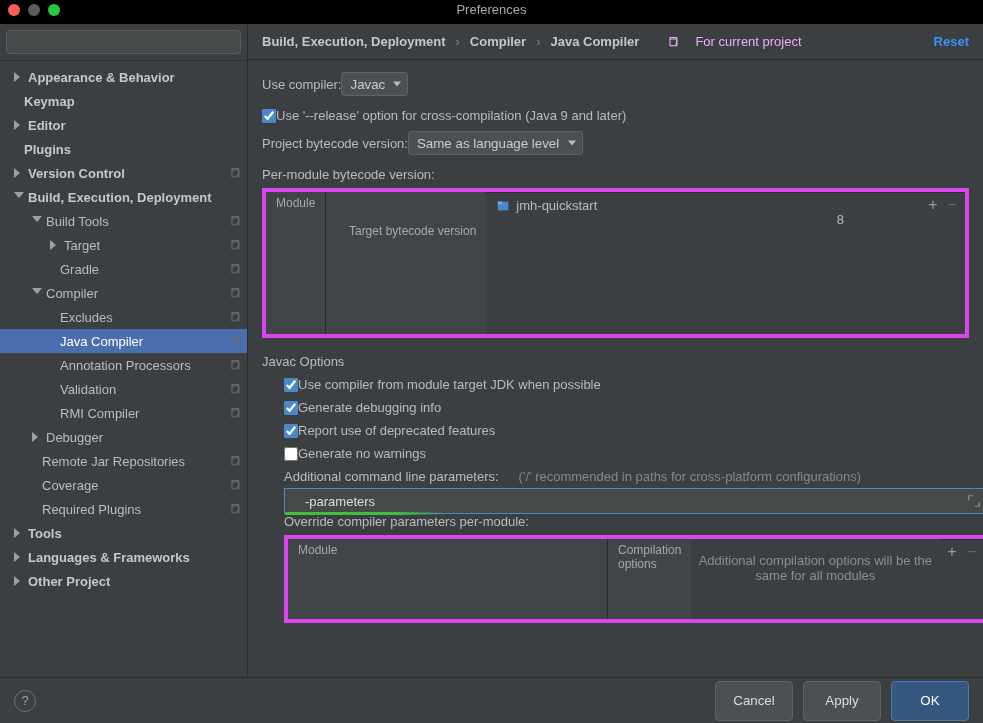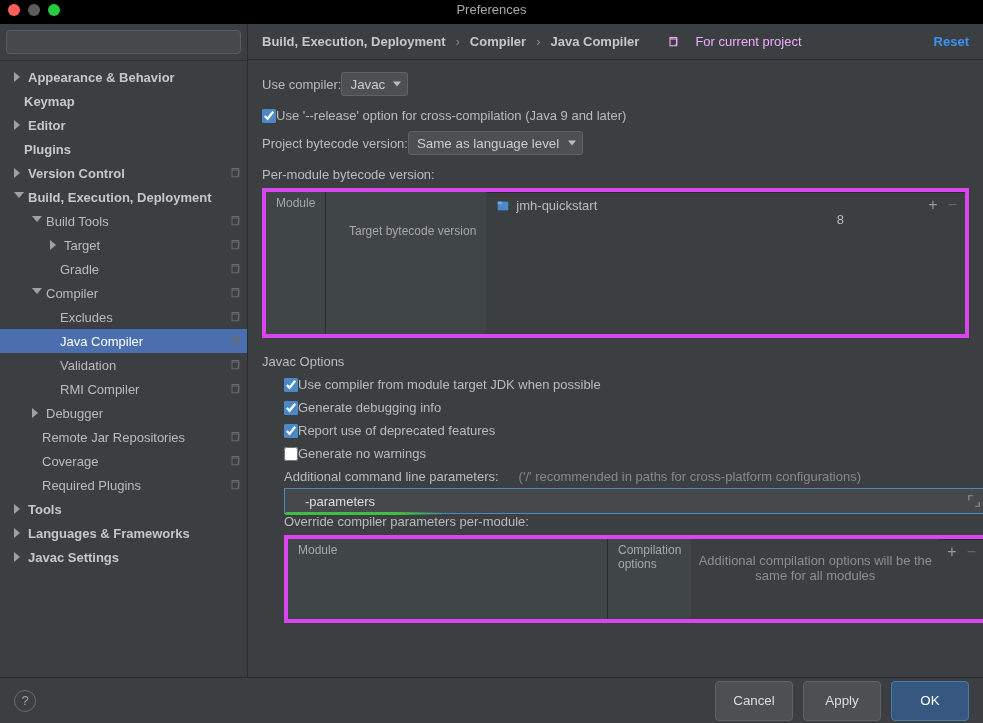--- a/index.html
+++ b/index.html
@@ -278,20 +278,29 @@
           <span style="width: 10px;"></span>
           <span class="label">Java Compiler</span>
           <svg viewBox="0 0 16 16" class="copy-icon">
             <rect x="4" y="4" width="9" height="9" fill="none" stroke="currentColor" stroke-width="1.3"></rect>
             <path d="M4 4 V2 H13 V11 H11" fill="none" stroke="currentColor" stroke-width="1.3"></path>
           </svg>
         </div>
         <div class="tree-row">
           <span class="spacer" style="width: 50px;"></span>
           <span style="width: 10px;"></span>
+          <span class="label">Annotation Processors</span>
+          <svg viewBox="0 0 16 16" class="copy-icon">
+            <rect x="4" y="4" width="9" height="9" fill="none" stroke="currentColor" stroke-width="1.3"></rect>
+            <path d="M4 4 V2 H13 V11 H11" fill="none" stroke="currentColor" stroke-width="1.3"></path>
+          </svg>
+        </div>
+        <div class="tree-row">
+          <span class="spacer" style="width: 50px;"></span>
+          <span style="width: 10px;"></span>
           <span class="label">Validation</span>
           <svg viewBox="0 0 16 16" class="copy-icon">
             <rect x="4" y="4" width="9" height="9" fill="none" stroke="currentColor" stroke-width="1.3"></rect>
             <path d="M4 4 V2 H13 V11 H11" fill="none" stroke="currentColor" stroke-width="1.3"></path>
           </svg>
         </div>
         <div class="tree-row">
           <span class="spacer" style="width: 50px;"></span>
           <span style="width: 10px;"></span>
           <span class="label">RMI Compiler</span>
@@ -338,21 +347,21 @@
           <span class="label bold">Tools</span>
         </div>
         <div class="tree-row">
           <span class="spacer" style="width: 14px;"></span>
           <span class="arrow right"></span>
           <span class="label bold">Languages &amp; Frameworks</span>
         </div>
         <div class="tree-row">
           <span class="spacer" style="width: 14px;"></span>
           <span class="arrow right"></span>
-          <span class="label bold">Javac Settings</span>
+          <span class="label bold">Other Project</span>
         </div>
       </div>
   </div>
 
   <div class="content">
     <div class="crumb-bar">
       <div class="crumbs">
         <span class="crumb">Build, Execution, Deployment</span>
         <span class="crumb-sep">›</span>
         <span class="crumb">Compiler</span>

